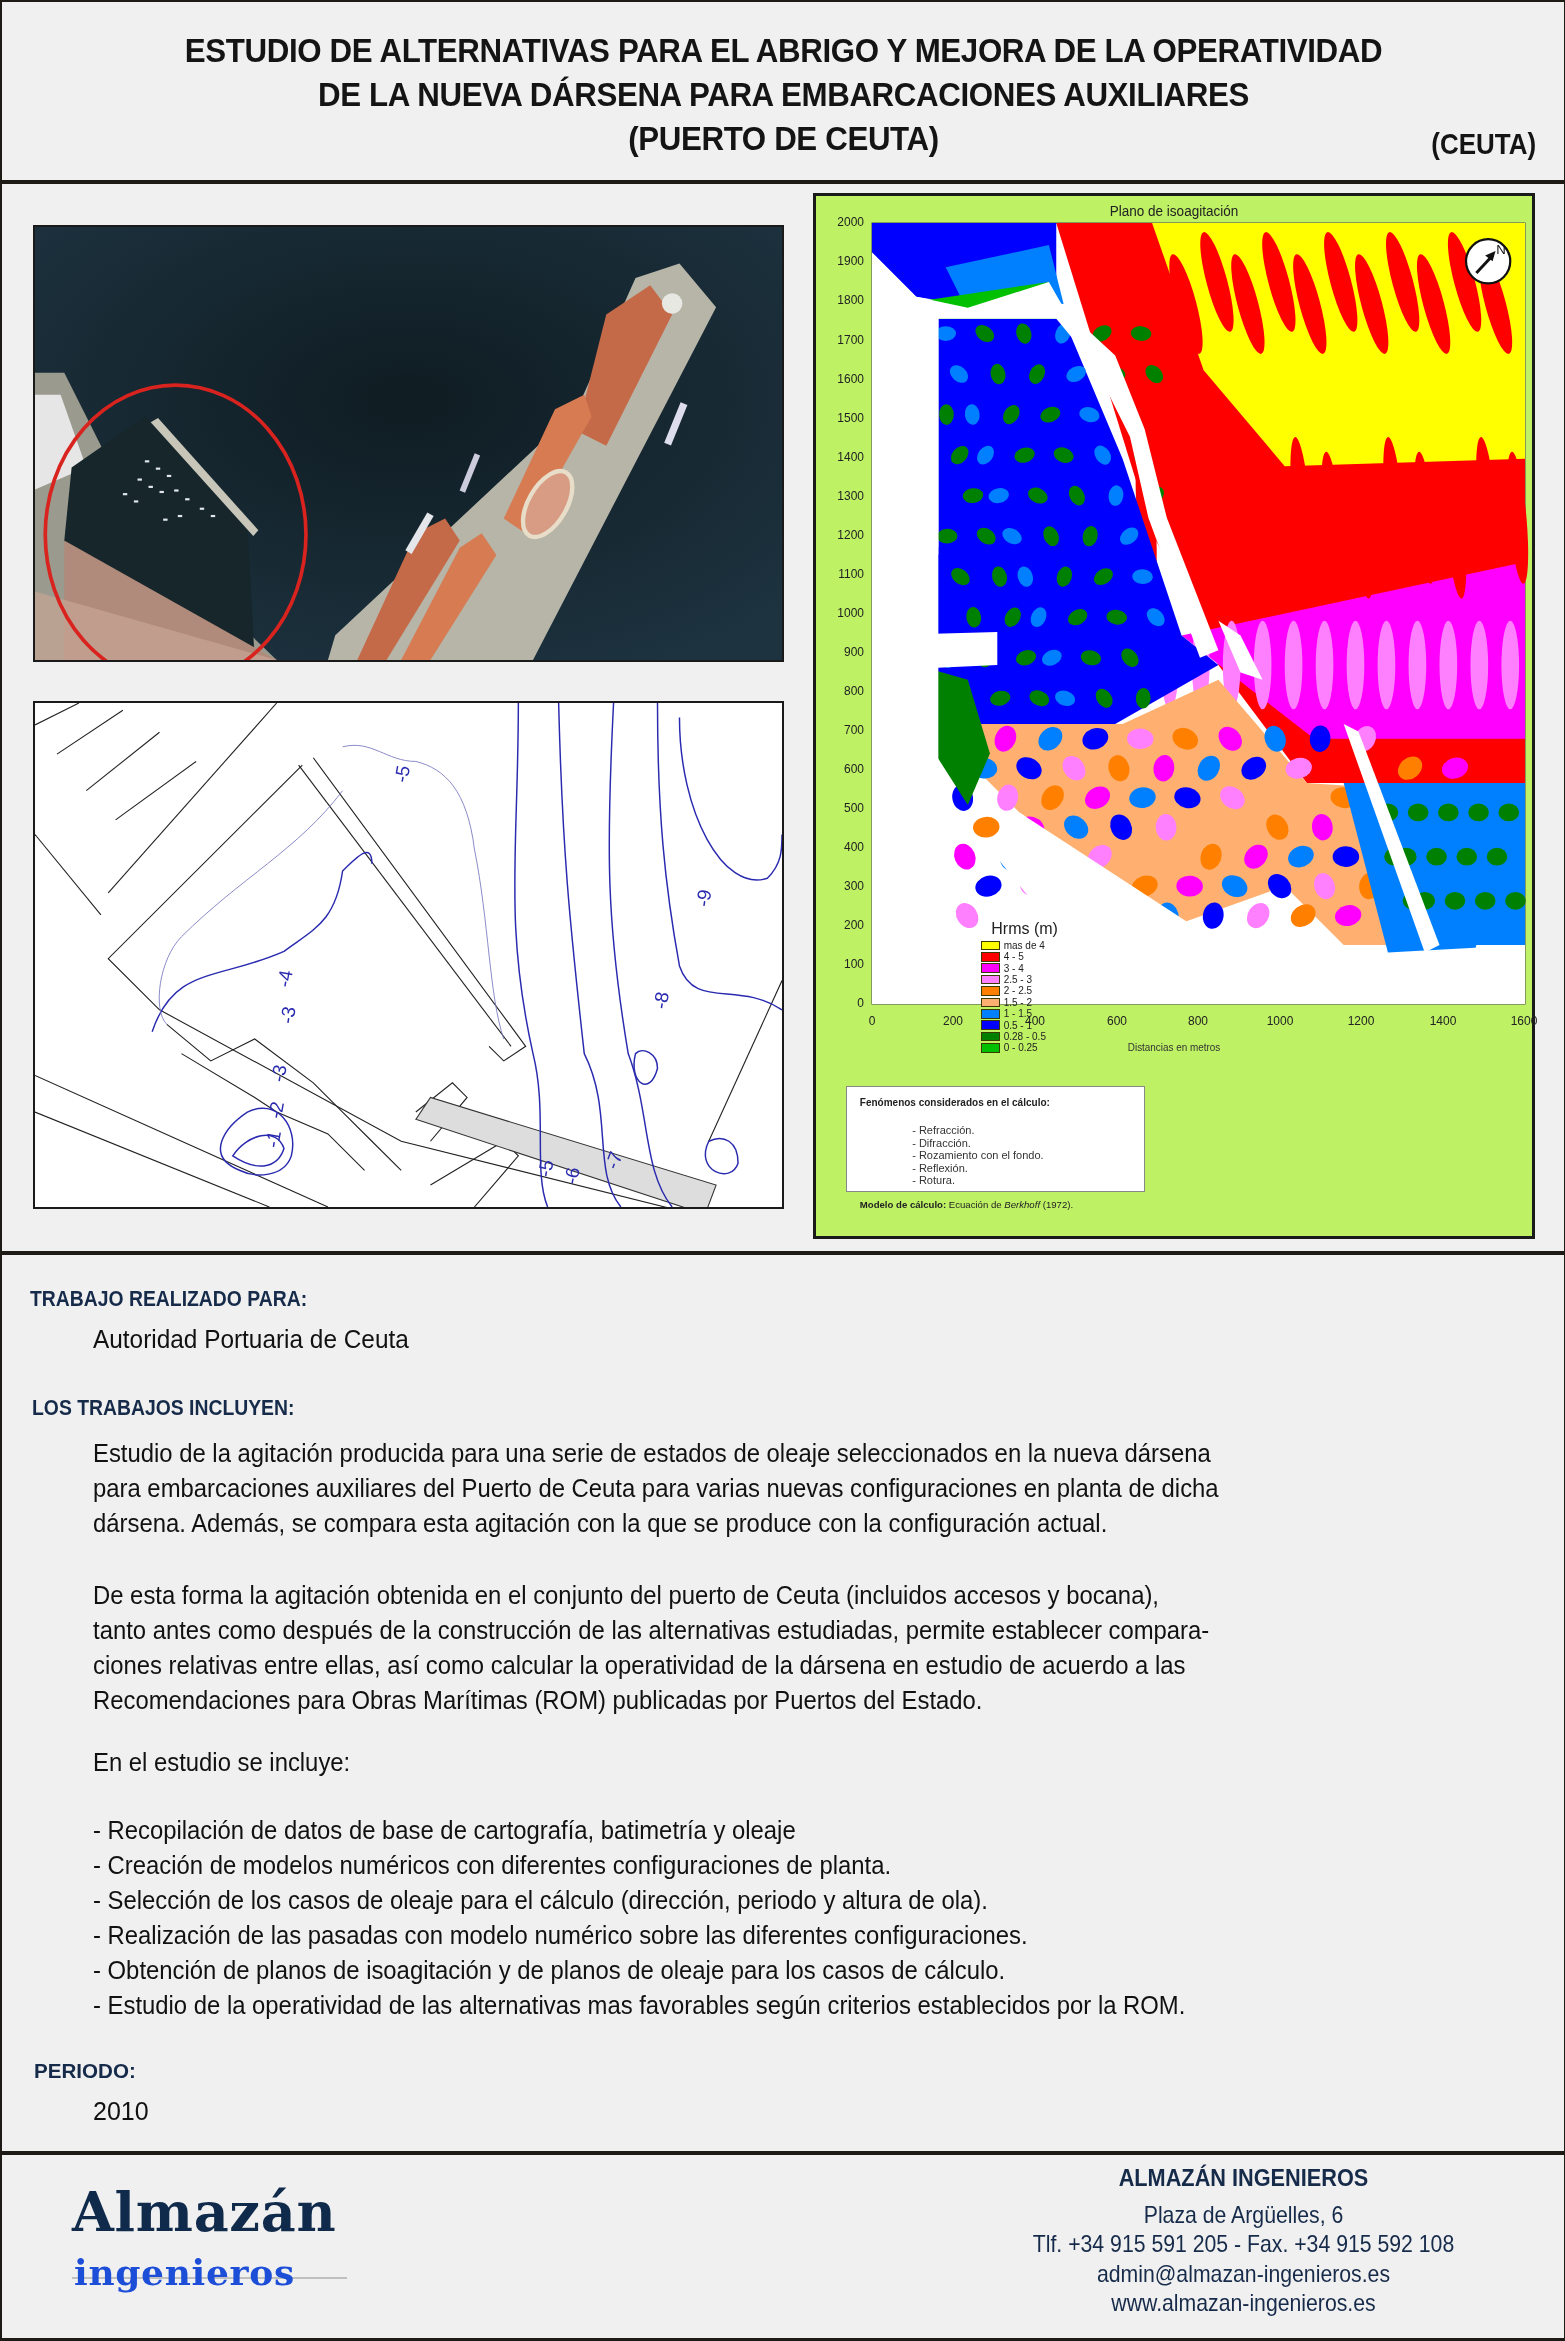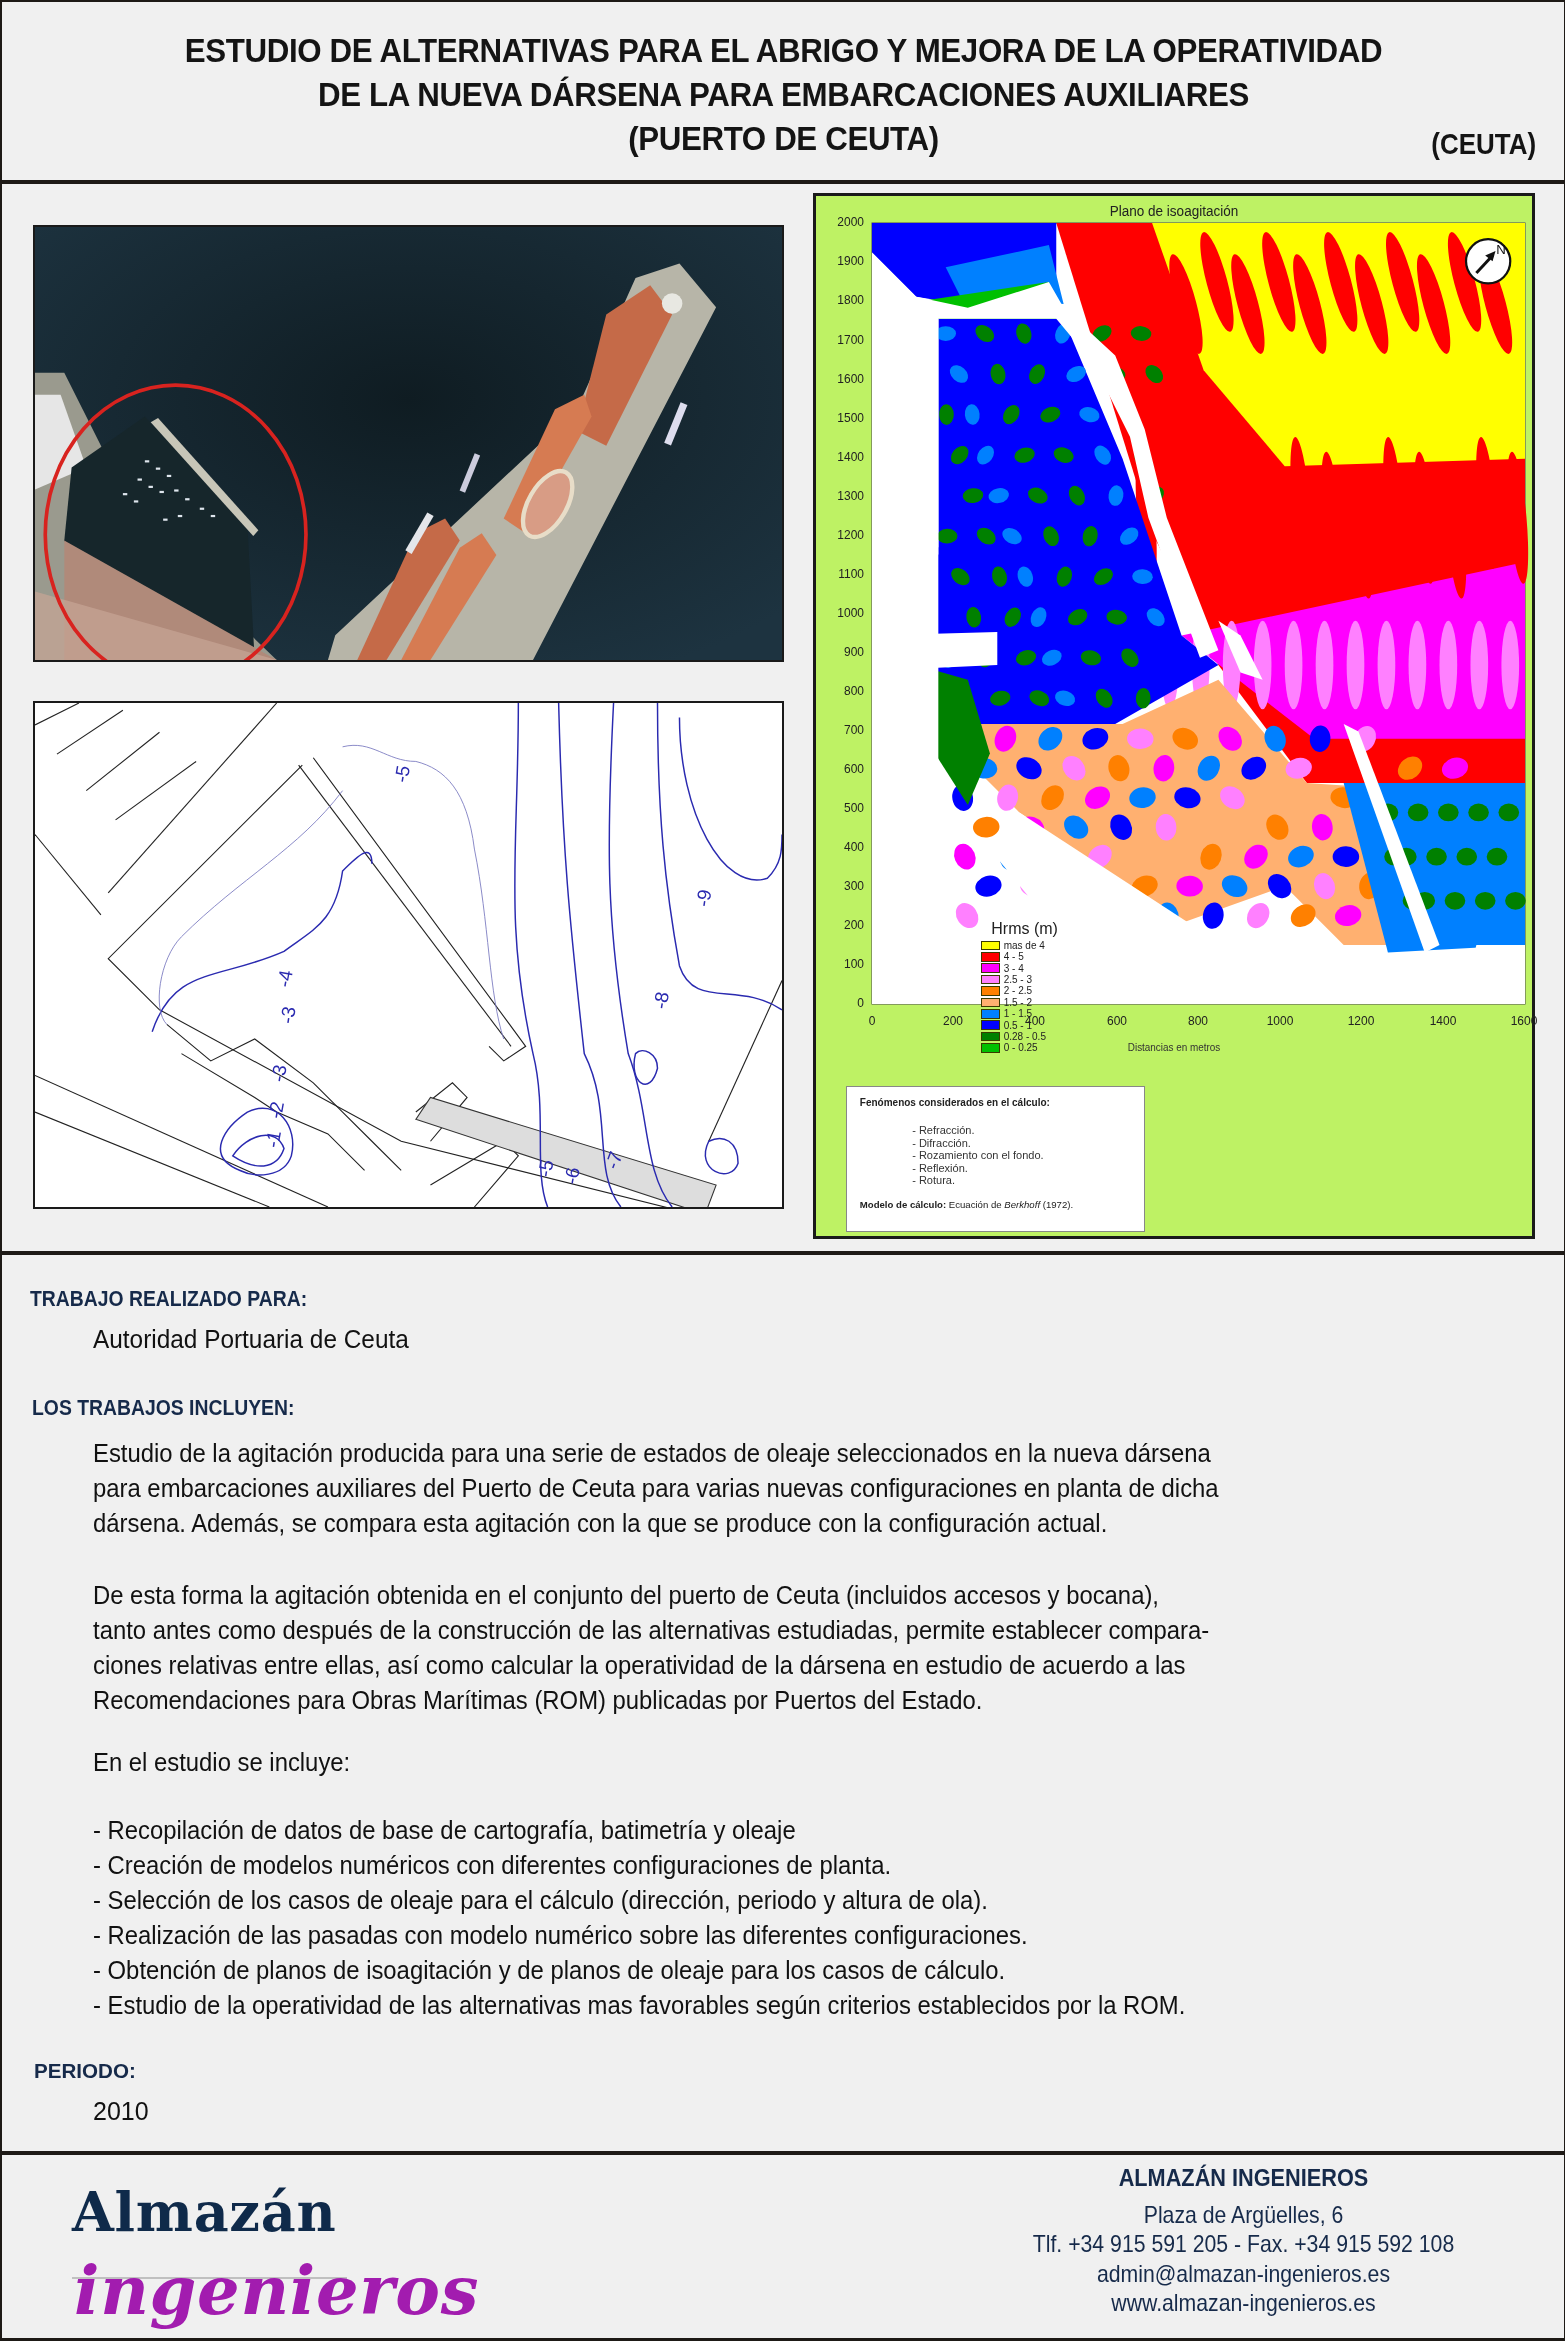--- a/index.html
+++ b/index.html
@@ -31,39 +31,39 @@
   .ytick { position: absolute; font-size: 13.3px; color: #222; text-align: right; width: 35px; transform: scaleX(0.9); transform-origin: right; }
   .xtick { position: absolute; font-size: 13.3px; color: #222; text-align: center; width: 44px; transform: scaleX(0.9); }
   .xlabel { position: absolute; left: 0; width: 100%; top: 845px; text-align: center; font-size: 11px; color: #333; transform: scaleX(0.9); }
 
   .legend { position: absolute; left: 109px; top: 697px; background: transparent; }
   .legend-title { font-size: 16px; color: #222; margin-left: 10.3px; margin-bottom: 2.2px; }
   .legend-row { display: flex; align-items: center; height: 11.4px; }
   .legend-swatch { width: 19px; height: 9.6px; border: 1.1px solid #3a3a00; margin-right: 3.7px; }
   .legend-label { font-size: 10px; color: #222; }
 
-  .info-box { position: absolute; top: 890px; height: 146px; border: 1.5px solid #888; background: #fff; padding: 10.3px 13.3px; }
+  .info-box { position: absolute; top: 890px; height: 106px; border: 1.5px solid #888; background: #fff; padding: 10.3px 13.3px; }
   .info-box.left { left: 29.5px; width: 299px; }
   .info-box.right { left: 336px; width: 368px; }
   .info-head { font-weight: bold; font-size: 10px; color: #222; margin-bottom: 16px; }
   .info-item { font-size: 11px; color: #333; line-height: 12.5px; padding-left: 4.4px; margin-left: 48px; }
   .info-model { font-size: 9.6px; color: #222; margin-top: 12.5px; }
   .info-model b { font-weight: bold; }
   .info-model i { font-style: italic; }
 
   
   .label-heading { position: absolute; left: 29.5px; font-weight: bold; color: #162a4a; font-size: 22px; transform: scaleX(0.88); transform-origin: left; }
   .value-text { position: absolute; left: 93px; font-size: 26.5px; color: #111; transform: scaleX(0.92); transform-origin: left; }
   .para { position: absolute; left: 93px; width: 1466px; font-size: 26.5px; line-height: 35px; color: #111; transform: scaleX(0.9); transform-origin: left; white-space: nowrap; }
   .para span { display: block; }
 
   
   .logo-top { position: absolute; left: 72px; top: 2180px; font-family: "DejaVu Serif", "Liberation Serif", serif; font-weight: bold; font-size: 54px; color: #0f2a4a; letter-spacing: 0.7px; }
   .logo-rule { position: absolute; left: 72px; top: 2277px; width: 275px; height: 1.5px; background: #c0c0c0; }
-  .logo-bottom { position: absolute; left: 74px; top: 2246px; font-family: "DejaVu Serif", "Liberation Serif", serif; font-weight: bold; font-size: 67px; color: #a21caf; letter-spacing: 0.7px; font-style: italic; }
+  .logo-bottom { position: absolute; left: 74px; top: 2246px; font-family: "DejaVu Serif", "Liberation Serif", serif; font-weight: bold; font-size: 36px; color: #1d4ed8; letter-spacing: 0.7px; }
 
   .contact { position: absolute; left: 921px; width: 645px; top: 2165px; text-align: center; color: #162a4a; }
   .contact-name { font-weight: bold; font-size: 23.6px; margin-bottom: 8.8px; transform: scaleX(0.92); }
   .contact-line { font-size: 23.6px; line-height: 29.5px; transform: scaleX(0.9); }
 </style>
 </head>
 <body>
 
 <div class="frame"></div>
 <div class="hline" style="top:180px"></div>

